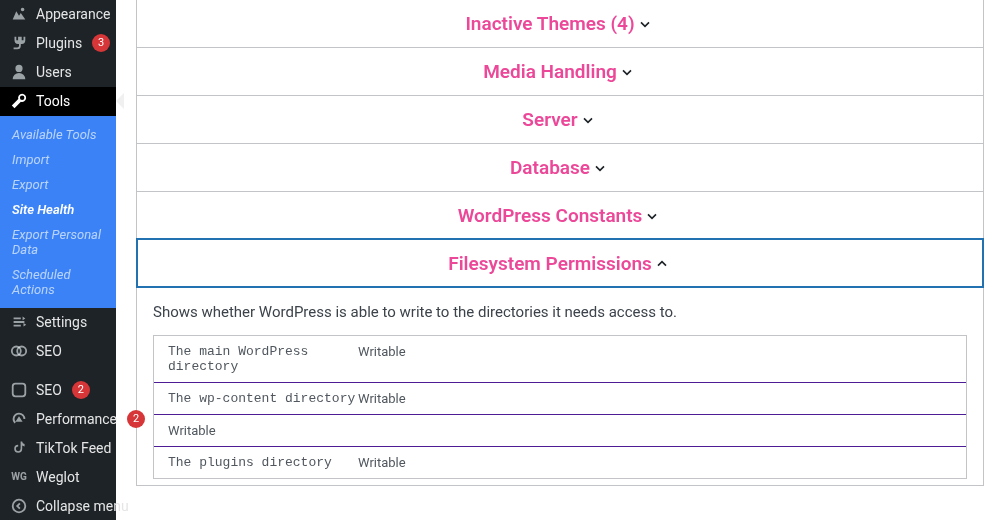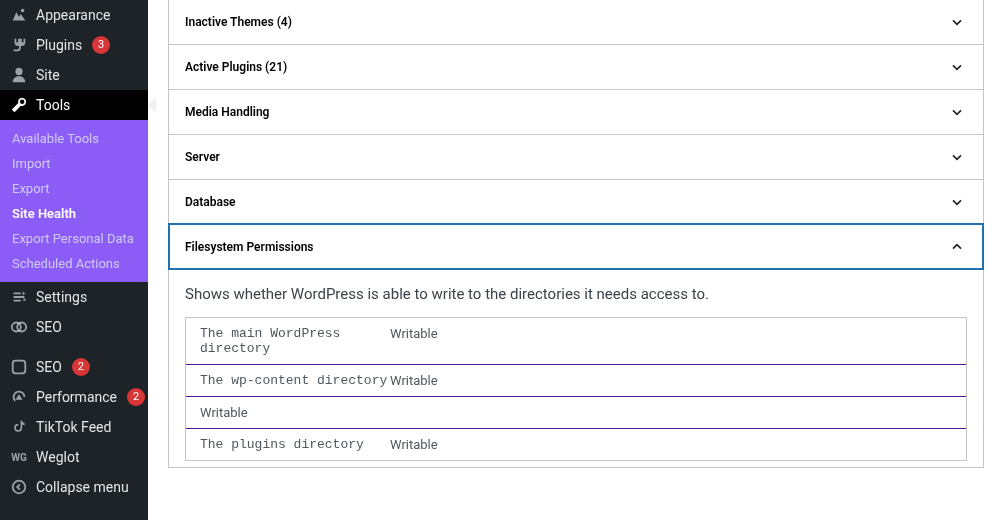--- a/index.html
+++ b/index.html
@@ -10,21 +10,21 @@
     color: #3c434a;
     background: #f0f0f1;
     display: flex;
     width: 1000px;
     height: 520px;
     overflow: hidden;
   }
 
   
   .sidebar {
-    width: 148px;
+    width: 116px;
     background: #1d2327;
     color: #f0f0f1;
     display: flex;
     flex-direction: column;
     font-size: 14px;
   }
   .menu-item {
     display: flex;
     align-items: center;
     gap: 8px;
@@ -51,22 +51,23 @@
   .menu-item.active::after {
     content: "";
     position: absolute;
     right: -8px;
     top: 50%;
     transform: translateY(-50%);
     border: 8px solid transparent;
     border-right-color: #f0f0f1;
   }
   .submenu {
-    background: #8b5cf6;
+    background: #3b82f6;
     padding: 6px 0;
+    font-style: italic;
   }
   .submenu-item {
     padding: 5px 12px;
     color: rgba(240,246,252,.7);
     cursor: pointer;
     font-size: 13px;
   }
   .submenu-item.active { color: #fff; font-weight: 600; }
 
   .badge {
@@ -93,26 +94,26 @@
     overflow: hidden;
   }
   .accordion {
     border: 1px solid #c3c4c7;
     border-top: none;
     margin-top: 0;
   }
   .acc-header {
     display: flex;
     align-items: center;
-    justify-content: space-between;
+    justify-content: center;
     padding: 12px 16px;
     border-top: 1px solid #c3c4c7;
-    font-size: 12px;
+    font-size: 19px;
     font-weight: 600;
-    color: #000000;
+    color: #ec4899;
     cursor: pointer;
     background: #fff;
   }
   .acc-header:first-child { border-top: none; }
   .acc-header.expanded {
     outline: 2px solid #2271b1;
     outline-offset: -1px;
   }
   .chevron {
     width: 20px;
@@ -168,21 +169,21 @@
     <span class="label-txt">Plugins</span>
     <span class="badge">3</span>
   </div>
 
   <div class="menu-item">
     <span class="icon">
       <svg viewBox="0 0 20 20" width="18" height="18">
           <path d="M10 10a4 4 0 100-8 4 4 0 000 8zm-7 8a7 7 0 0114 0H3z"></path>
         </svg>
     </span>
-    <span class="label-txt">Site</span>
+    <span class="label-txt">Users</span>
   </div>
 
   <div class="menu-item active">
     <span class="icon">
       <svg viewBox="0 0 20 20" width="18" height="18">
           <path d="M13.5 2a4.5 4.5 0 00-4.3 5.9L2 15l3 3 7.1-7.2A4.5 4.5 0 1013.5 2zm0 2a2.5 2.5 0 110 5 2.5 2.5 0 010-5z"></path>
         </svg>
     </span>
     <span class="label-txt">Tools</span>
   </div>
@@ -269,45 +270,45 @@
 
     <div class="acc-header">
       <span>Inactive Themes (4)</span>
       <span class="chevron">
           <svg viewBox="0 0 20 20" width="16" height="16">
             <path d="M5 8l5 5 5-5"></path>
           </svg>
         </span>
     </div>
     <div class="acc-header">
-      <span>Active Plugins (21)</span>
-      <span class="chevron">
-          <svg viewBox="0 0 20 20" width="16" height="16">
-            <path d="M5 8l5 5 5-5"></path>
-          </svg>
-        </span>
-    </div>
-    <div class="acc-header">
       <span>Media Handling</span>
       <span class="chevron">
           <svg viewBox="0 0 20 20" width="16" height="16">
             <path d="M5 8l5 5 5-5"></path>
           </svg>
         </span>
     </div>
     <div class="acc-header">
       <span>Server</span>
       <span class="chevron">
           <svg viewBox="0 0 20 20" width="16" height="16">
             <path d="M5 8l5 5 5-5"></path>
           </svg>
         </span>
     </div>
     <div class="acc-header">
       <span>Database</span>
+      <span class="chevron">
+          <svg viewBox="0 0 20 20" width="16" height="16">
+            <path d="M5 8l5 5 5-5"></path>
+          </svg>
+        </span>
+    </div>
+    <div class="acc-header">
+      <span>WordPress Constants</span>
       <span class="chevron">
           <svg viewBox="0 0 20 20" width="16" height="16">
             <path d="M5 8l5 5 5-5"></path>
           </svg>
         </span>
     </div>
 
     <div class="acc-header expanded">
       <span>Filesystem Permissions</span>
       <span class="chevron">

